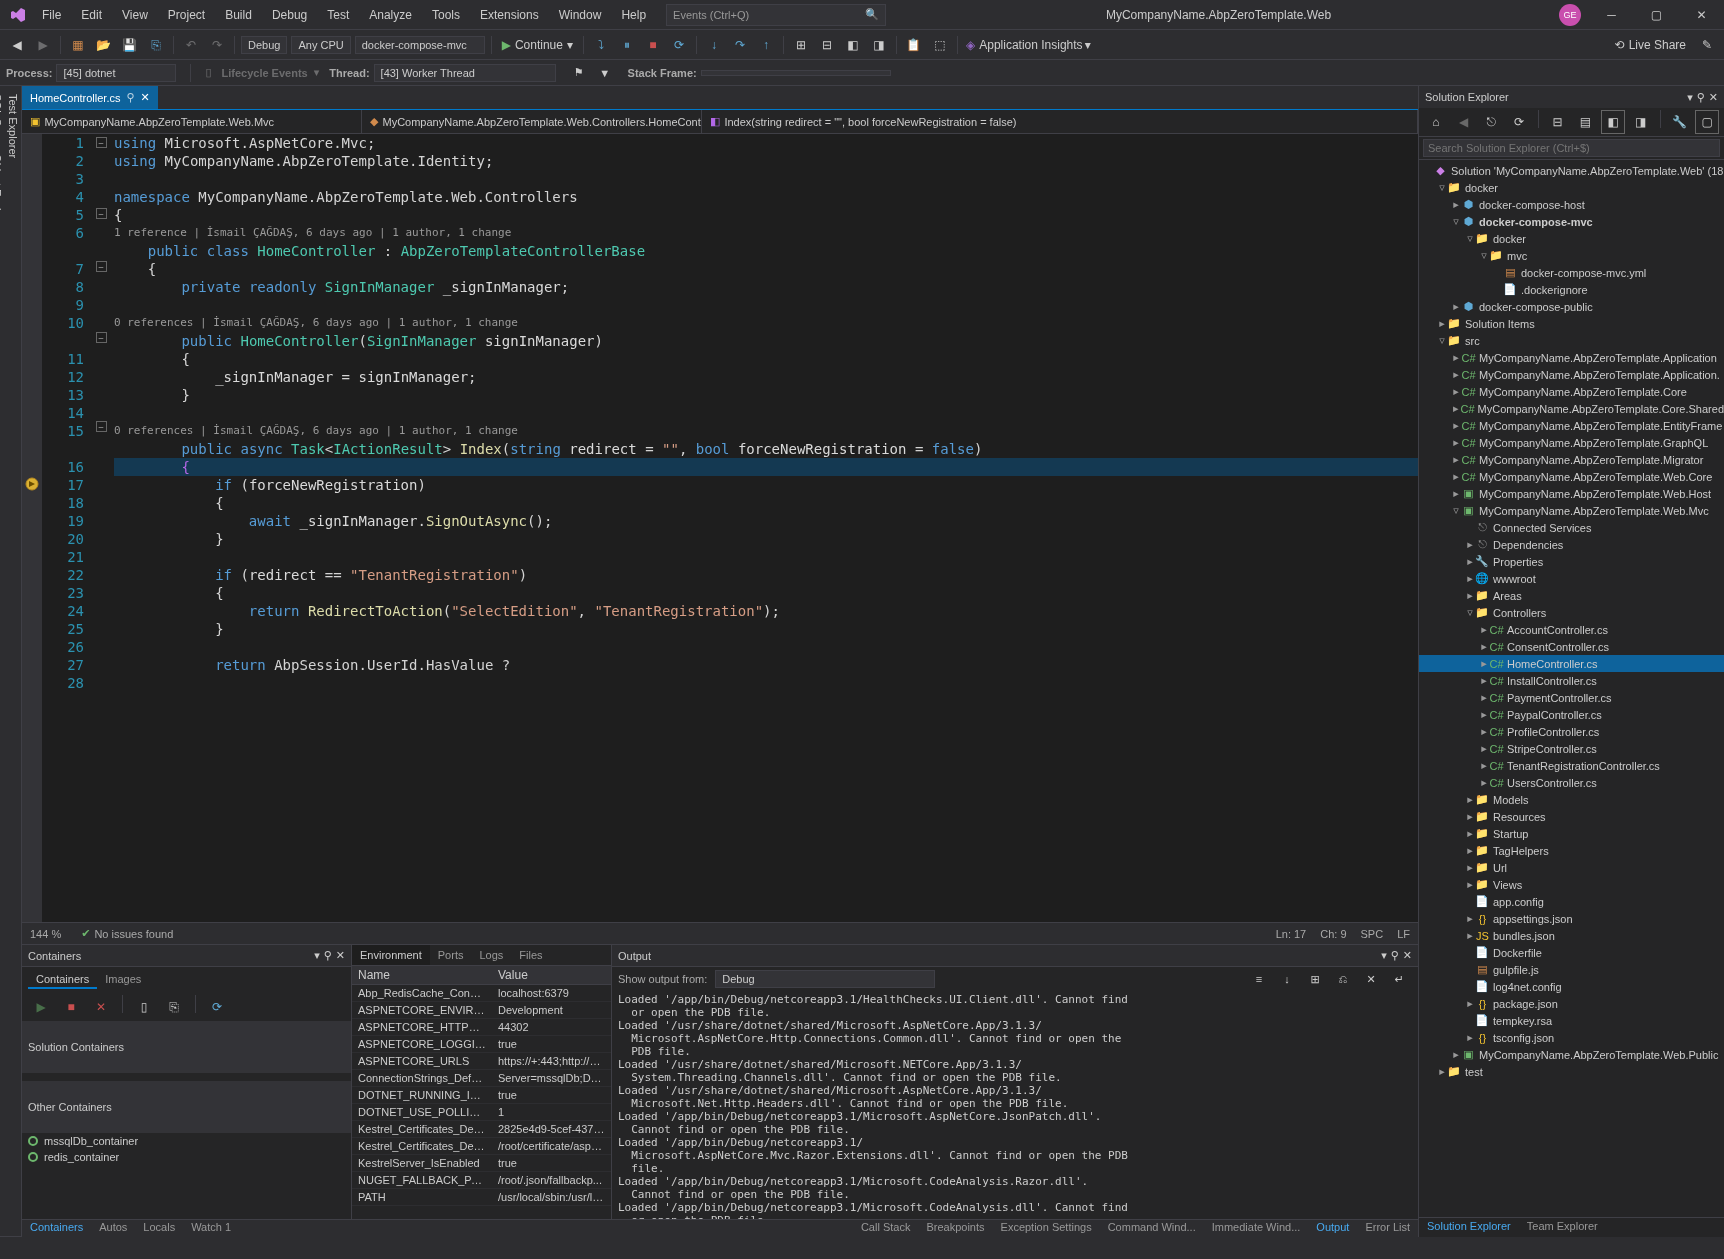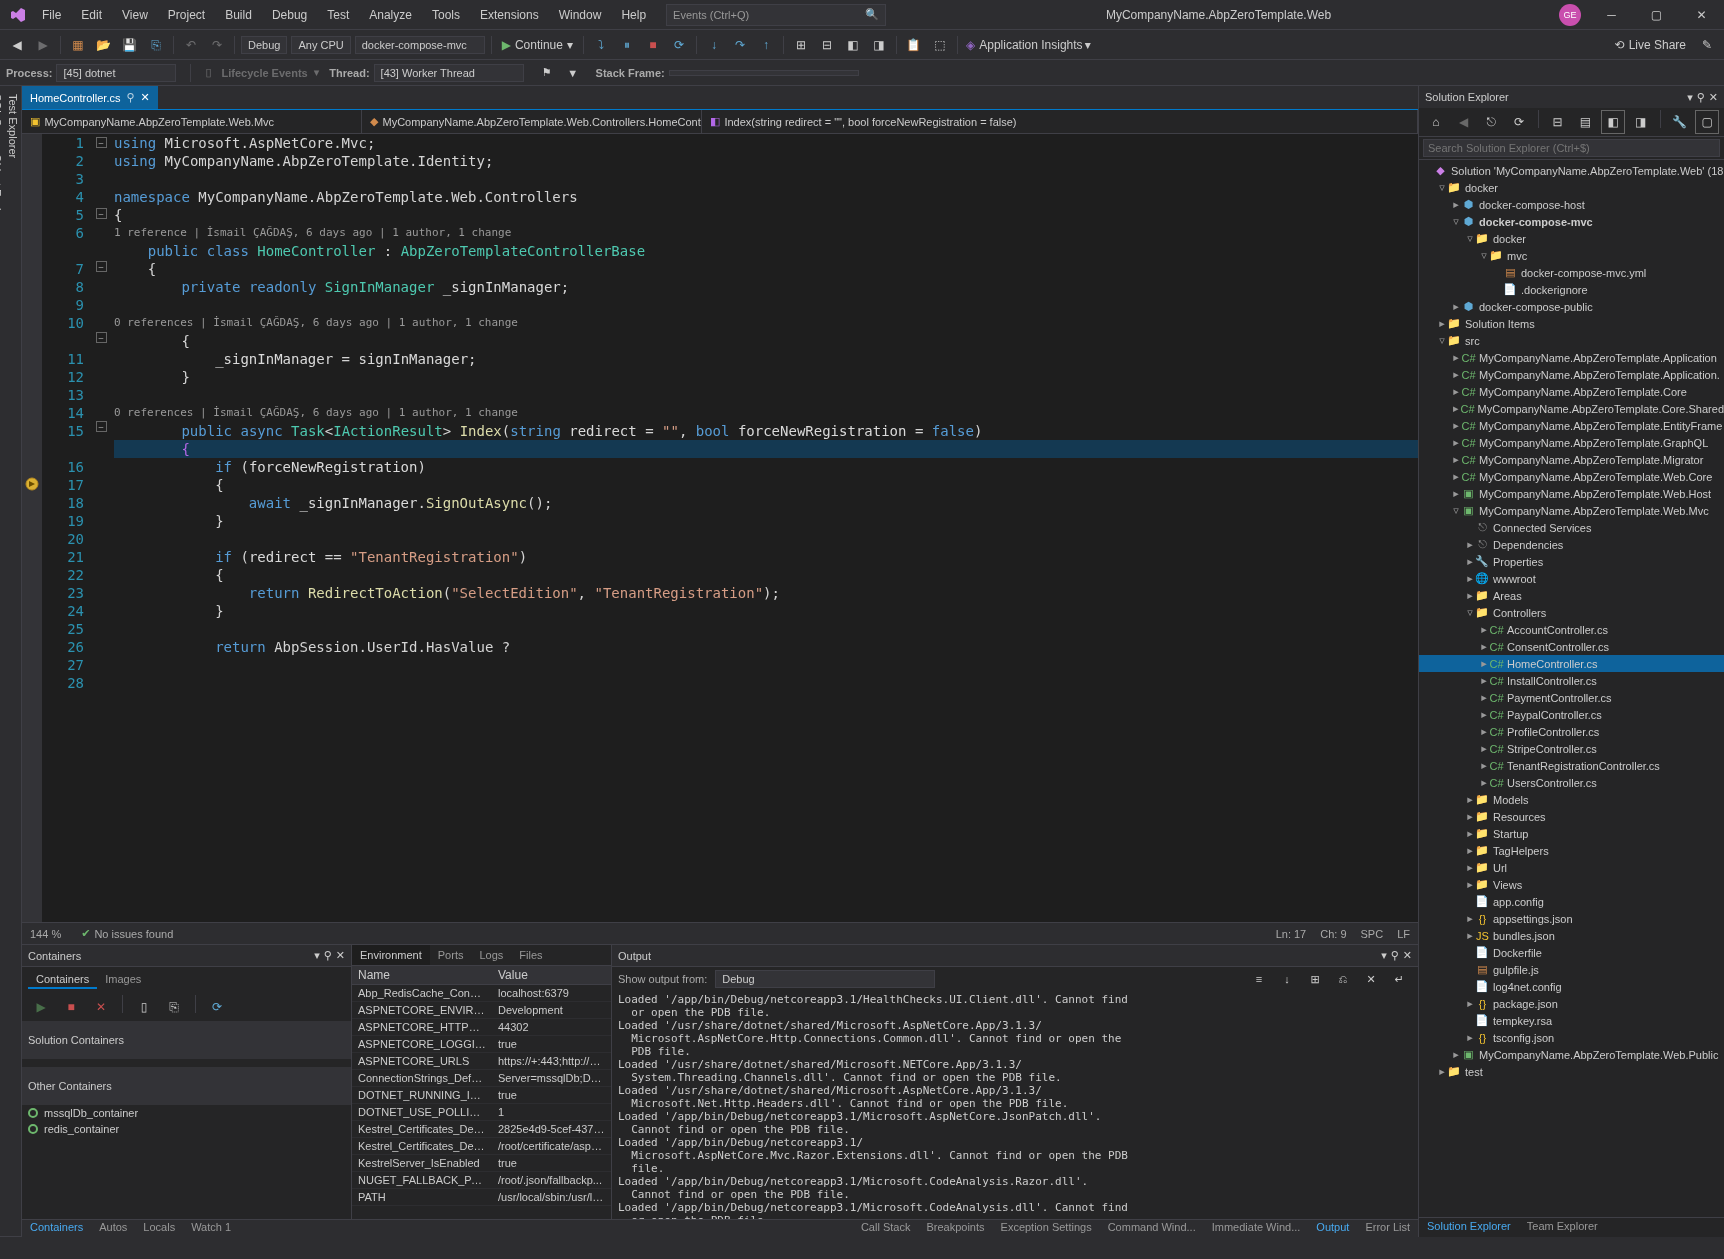--- a/index.html
+++ b/index.html
@@ -70,21 +70,21 @@
 
 
 .bottom-panels { display: flex; height: 275px; border-top: 1px solid #3f3f46; }
 .output-panel { flex: 1; background: #252526; display: flex; flex-direction: column; }
 .panel-title-row { display: flex; align-items: center; background: #2d2d30; height: 22px; padding: 0 6px; font-size: 11px; color: #ccc; border-bottom: 1px solid #3f3f46; }
 .panel-title-row .pin-x { margin-left: auto; display: flex; gap: 4px; }
 .sub-tabs { display: flex; padding: 4px 6px; gap: 0; font-size: 11px; }
 .sub-tab { padding: 2px 8px; color: #999; }
 .sub-tab.active { color: #ccc; border-bottom: 2px solid #007acc; }
 .container-toolbar { display: flex; padding: 2px 6px; gap: 4px; }
-.section-hdr { background: #333337; padding: 13px 6px; font-size: 11px; color: #ccc; }
+.section-hdr { background: #333337; padding: 20px 6px; font-size: 11px; color: #ccc; }
 .container-item { display: flex; align-items: center; padding: 2px 6px; font-size: 11px; }
 .container-item .dot { width: 10px; height: 10px; border-radius: 50%; border: 2px solid #6db76d; margin-right: 6px; }
 .container-item.sel { background: #0e639c; }
 
 .env-tabs { display: flex; font-size: 11px; border-bottom: 1px solid #3f3f46; }
 .env-tab { padding: 4px 8px; color: #999; }
 .env-tab.active { background: #1e1e1e; color: #ccc; }
 .env-grid { flex: 1; overflow: auto; font-size: 11px; }
 .env-header { display: flex; background: #333337; border-bottom: 1px solid #3f3f46; }
 .env-col-n { width: 140px; padding: 2px 6px; }
@@ -216,21 +216,21 @@
 </div>
 
 <div class="process-row">
   <span class="proc-label">Process:</span>
   <span class="proc-combo" style="width:120px">[45] dotnet</span>
   <div class="tb-sep"></div>
   <span class="tb-btn" style="opacity:.4">▯</span>
   <span class="proc-label" style="opacity:.5">Lifecycle Events</span>
   <span style="margin-left:2px;opacity:.4">▾</span>
   <span class="proc-label" style="margin-left:10px">Thread:</span>
-  <span class="proc-combo" style="width:150px">[43] Worker Thread</span>
+  <span class="proc-combo" style="width:182px">[43] Worker Thread</span>
   <span class="tb-btn">⚑</span>
   <span class="tb-btn">▼</span>
   <span class="proc-label" style="margin-left:10px">Stack Frame:</span>
   <span class="proc-combo" style="width:190px"></span>
 </div>
 
 <div class="main-area">
 
   <div class="left-tool-strip">
     <div class="tab">Test Explorer</div>
@@ -321,20 +321,21 @@
 <div class="code-line"><span class="k">using</span> <span class="ident">MyCompanyName.AbpZeroTemplate.Identity;</span></div>
 <div class="code-line"></div>
 <div class="code-line"><span class="k">namespace</span> <span class="ident">MyCompanyName.AbpZeroTemplate.Web.Controllers</span></div>
 <div class="code-line"><span class="ident">{</span></div>
 <div class="codelens">      <span>1 reference | İsmail ÇAĞDAŞ, 6 days ago | 1 author, 1 change</span></div>
 <div class="code-line">    <span class="k">public</span> <span class="k">class</span> <span class="t">HomeController</span> <span class="ident">:</span> <span class="t">AbpZeroTemplateControllerBase</span></div>
 <div class="code-line">    <span class="ident">{</span></div>
 <div class="code-line">        <span class="k">private</span> <span class="k">readonly</span> <span class="t">SignInManager</span> <span class="field">_signInManager</span><span class="ident">;</span></div>
 <div class="code-line"></div>
 <div class="codelens">        <span>0 references | İsmail ÇAĞDAŞ, 6 days ago | 1 author, 1 change</span></div>
+<div class="code-line">        <span class="k">public</span> <span class="t">HomeController</span><span class="ident">(</span><span class="t">SignInManager</span> <span class="field">signInManager</span><span class="ident">)</span></div>
 <div class="code-line">        <span class="ident">{</span></div>
 <div class="code-line">            <span class="field">_signInManager</span> <span class="ident">=</span> <span class="field">signInManager</span><span class="ident">;</span></div>
 <div class="code-line">        <span class="ident">}</span></div>
 <div class="code-line"></div>
 <div class="codelens">        <span>0 references | İsmail ÇAĞDAŞ, 6 days ago | 1 author, 1 change</span></div>
 <div class="code-line">        <span class="k">public</span> <span class="k">async</span> <span class="t">Task</span><span class="ident">&lt;</span><span class="t">IActionResult</span><span class="ident">&gt;</span> <span class="m">Index</span><span class="ident">(</span><span class="k">string</span> <span class="field">redirect</span> <span class="ident">=</span> <span class="s">""</span><span class="ident">,</span> <span class="k">bool</span> <span class="field">forceNewRegistration</span> <span class="ident">=</span> <span class="k">false</span><span class="ident">)</span></div>
 <div class="code-line hp">        <span class="br">{</span></div>
 <div class="code-line">            <span class="k">if</span> <span class="ident">(</span><span class="field">forceNewRegistration</span><span class="ident">)</span></div>
 <div class="code-line">            <span class="ident">{</span></div>
 <div class="code-line">                <span class="k">await</span> <span class="field">_signInManager</span><span class="ident">.</span><span class="m">SignOutAsync</span><span class="ident">();</span></div>

